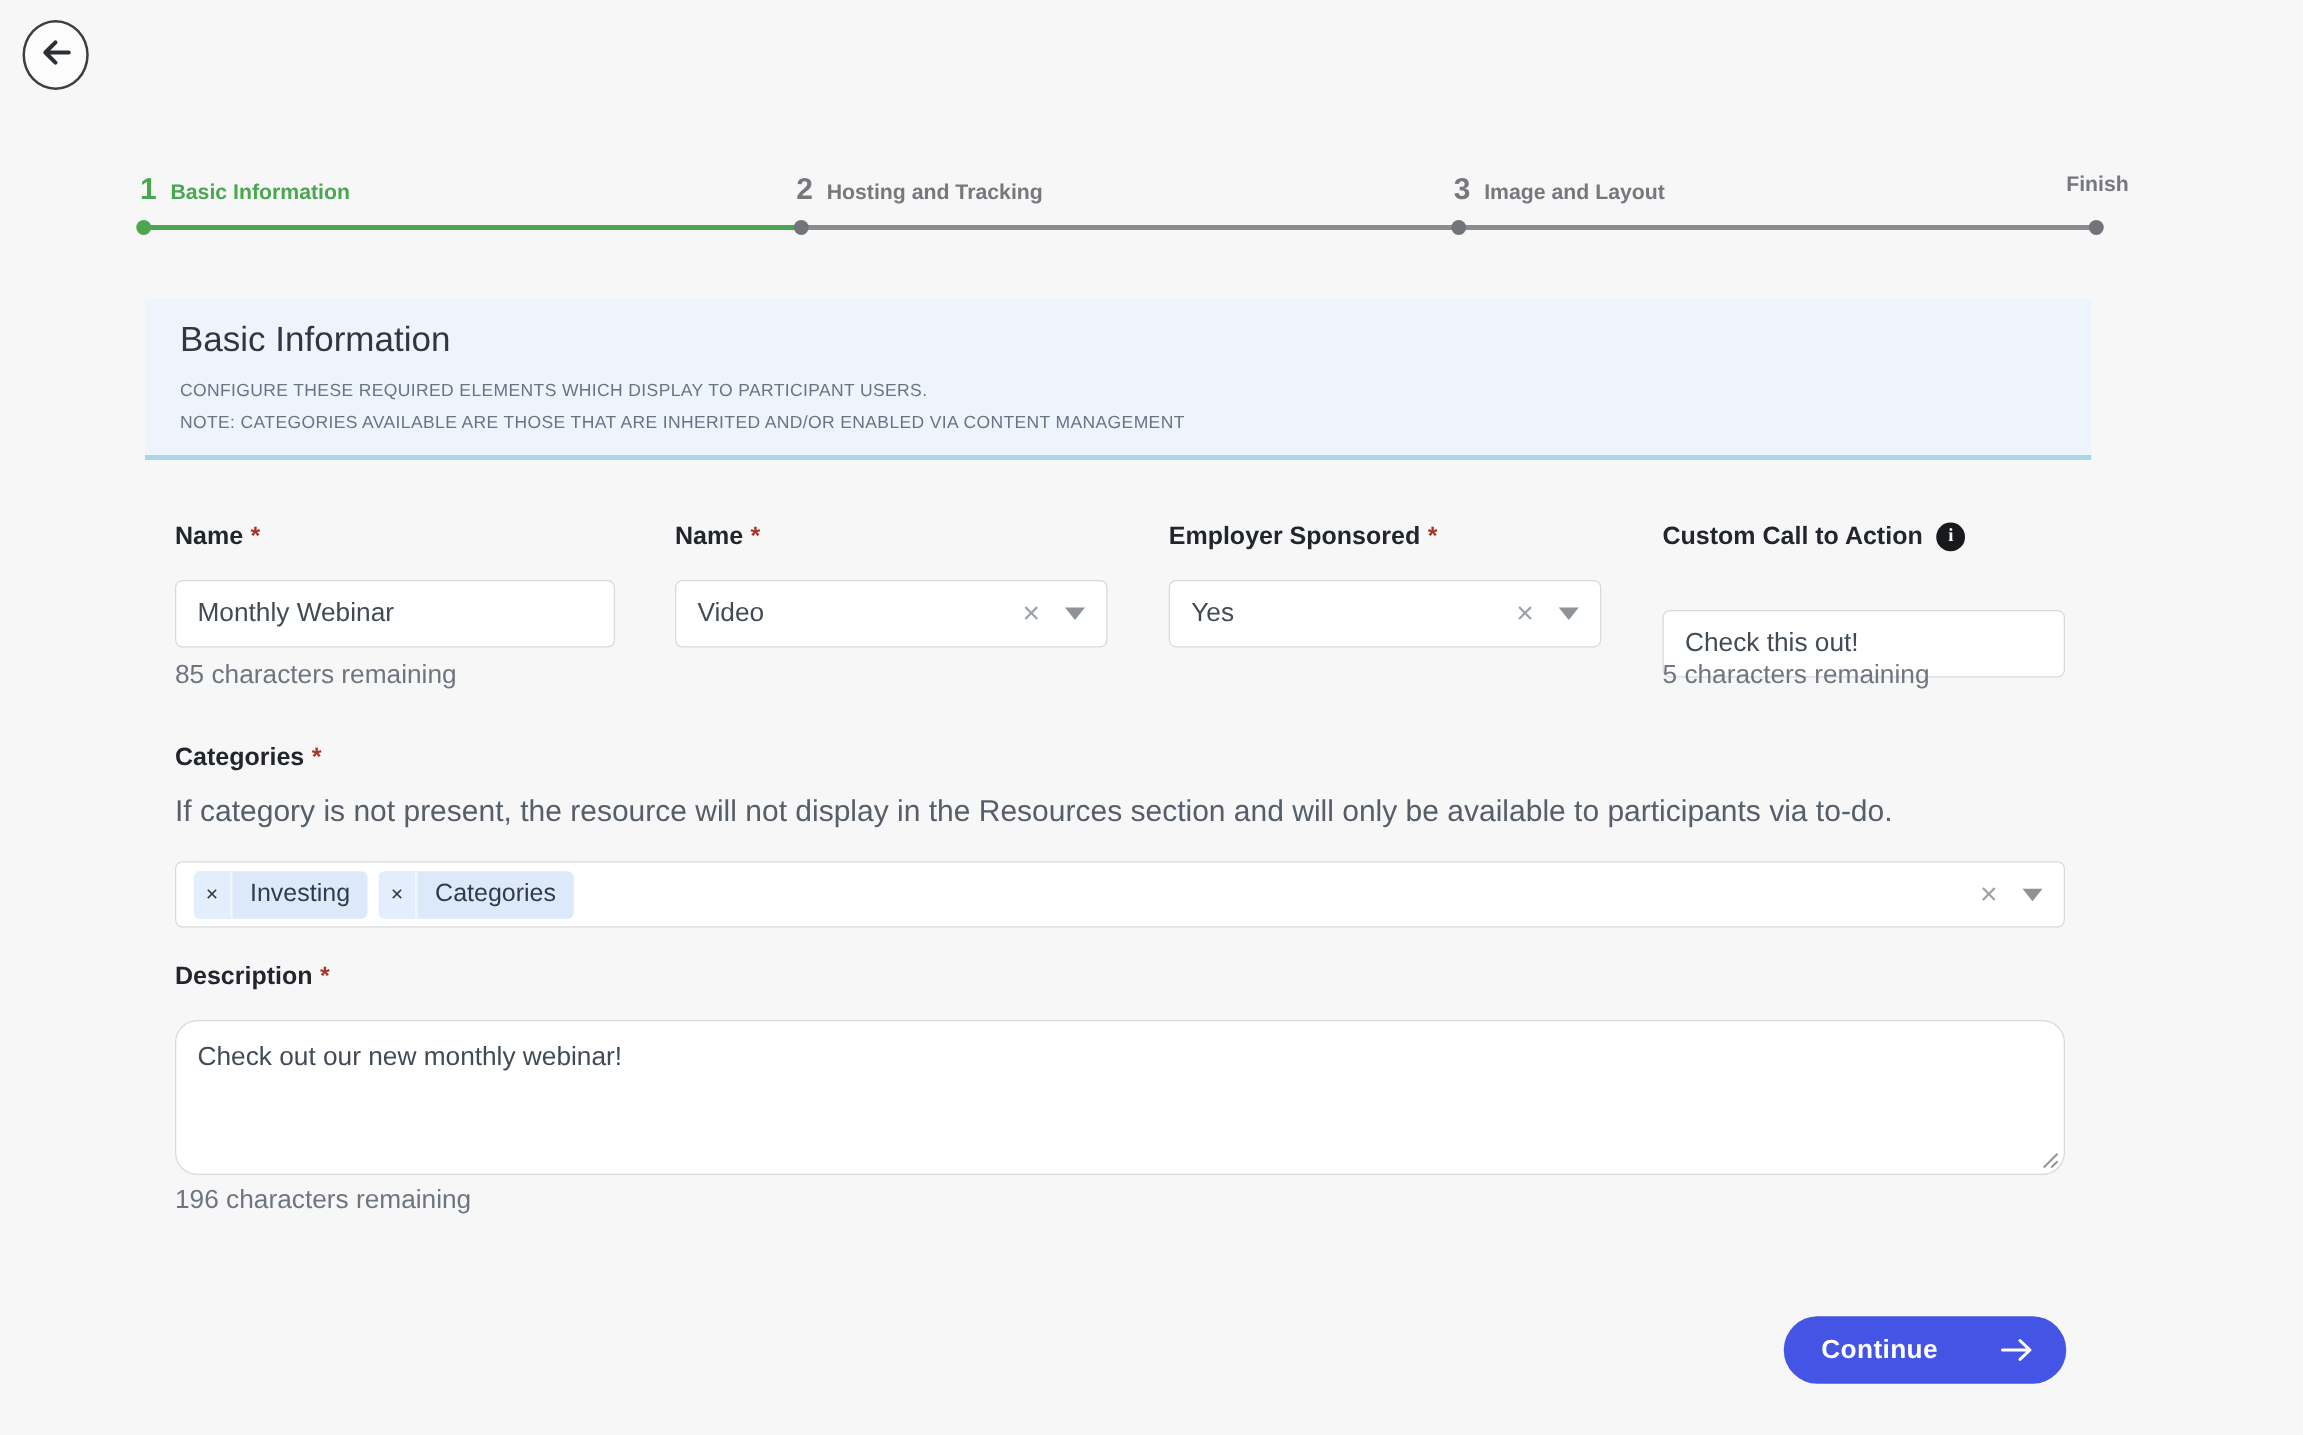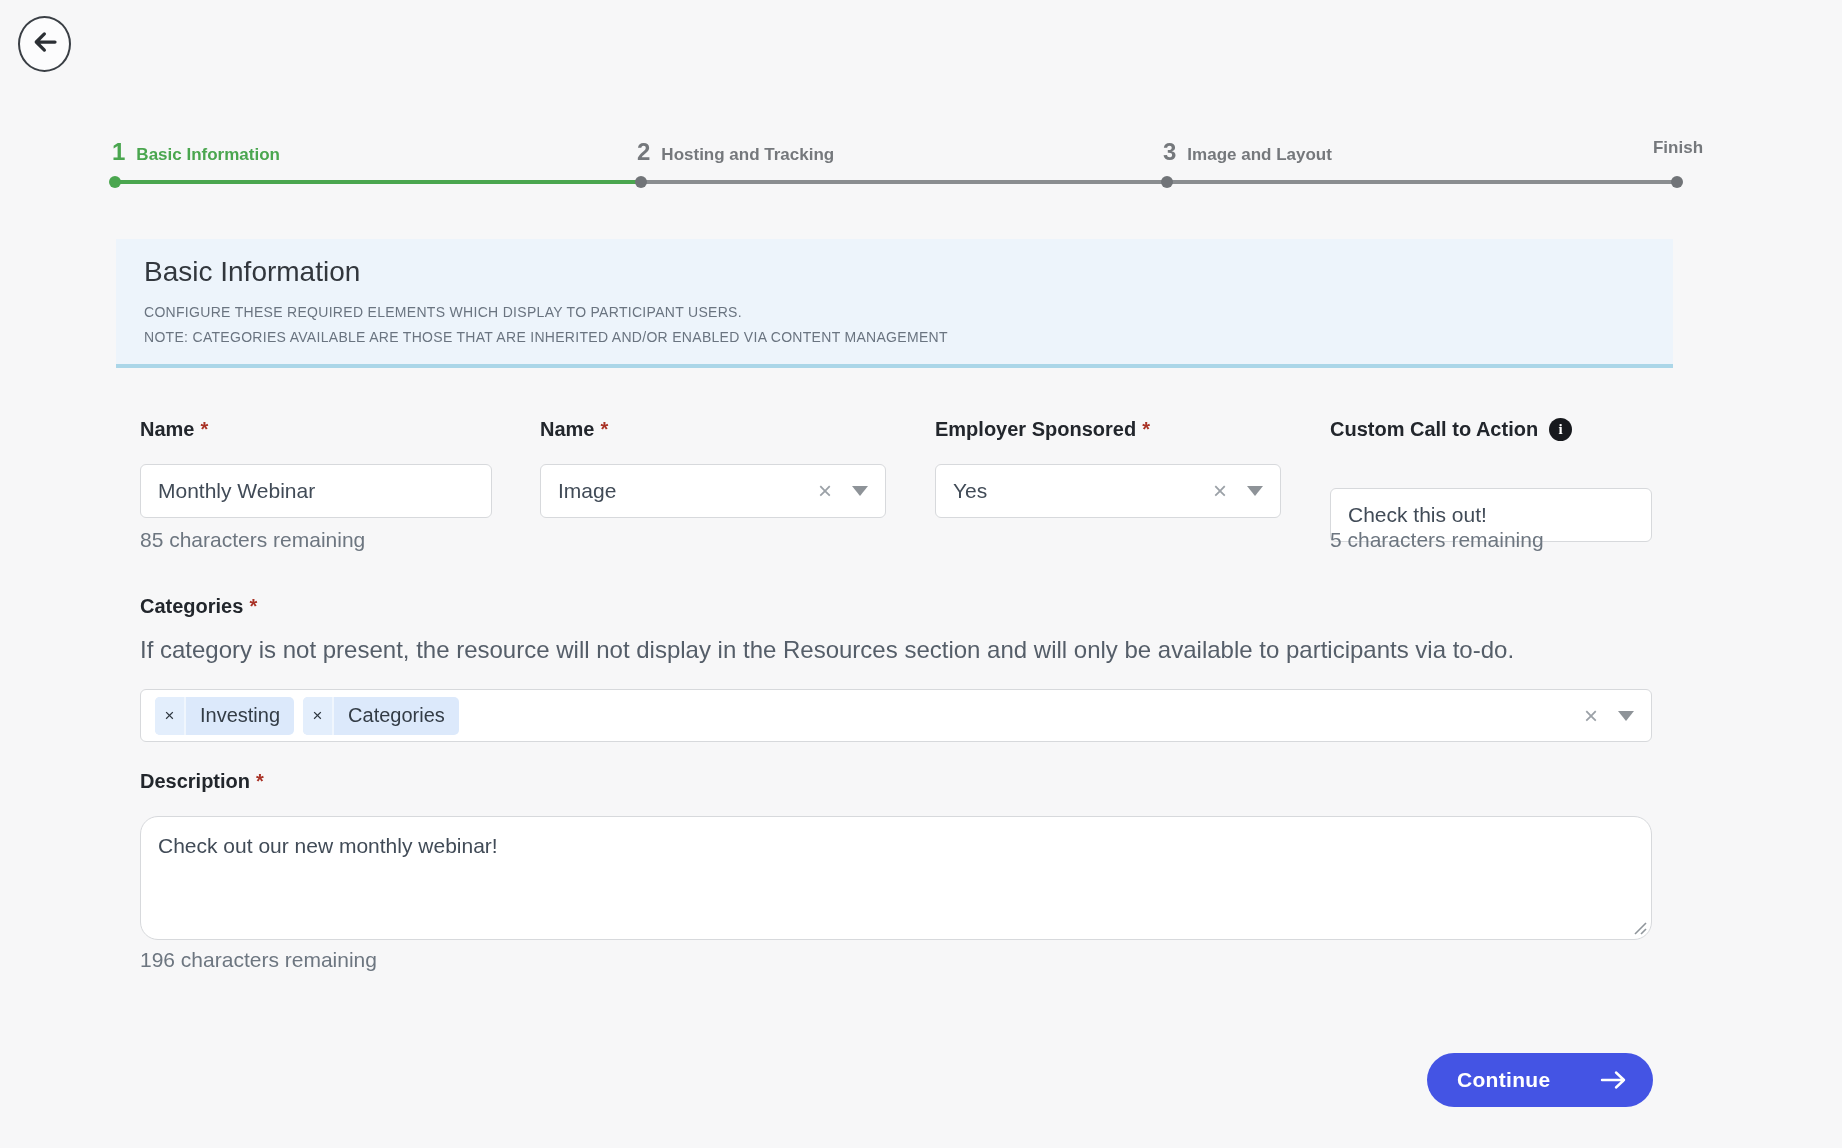--- a/index.html
+++ b/index.html
@@ -152,21 +152,21 @@
     <span class="field-label">Custom Call to Action</span>
     <span class="info-icon">i</span>
   </div>
 
   <div class="tb-wrap" style="left:140px; top:464px; width:352px;">
     <input class="tb" type="text" value="Monthly Webinar" style="">
   </div>
   <div class="helper" style="left:140px; top:528px;">85 characters remaining</div>
 
   <div class="select" style="left:540px; top:464px; width:346px;">
-    <span class="select-value">Image</span>
+    <span class="select-value">Video</span>
     <span class="clear-x">×</span>
     <span class="chev"></span>
   </div>
 
   <div class="select" style="left:935px; top:464px; width:346px;">
     <span class="select-value">Yes</span>
     <span class="clear-x">×</span>
     <span class="chev"></span>
   </div>
 

